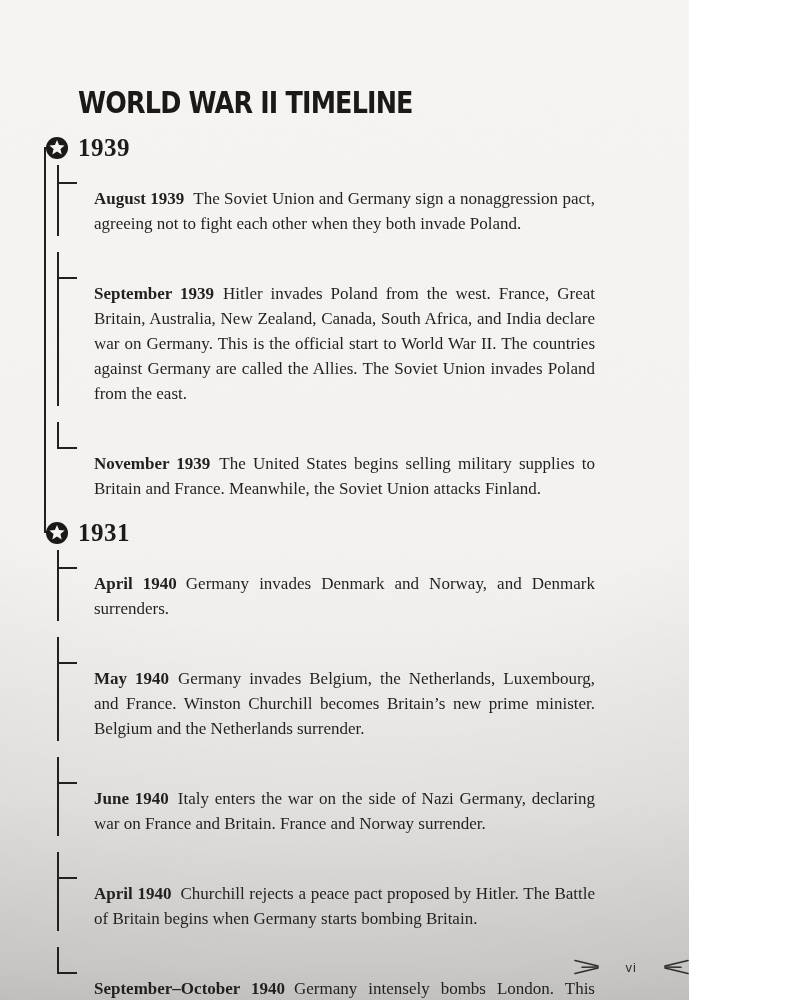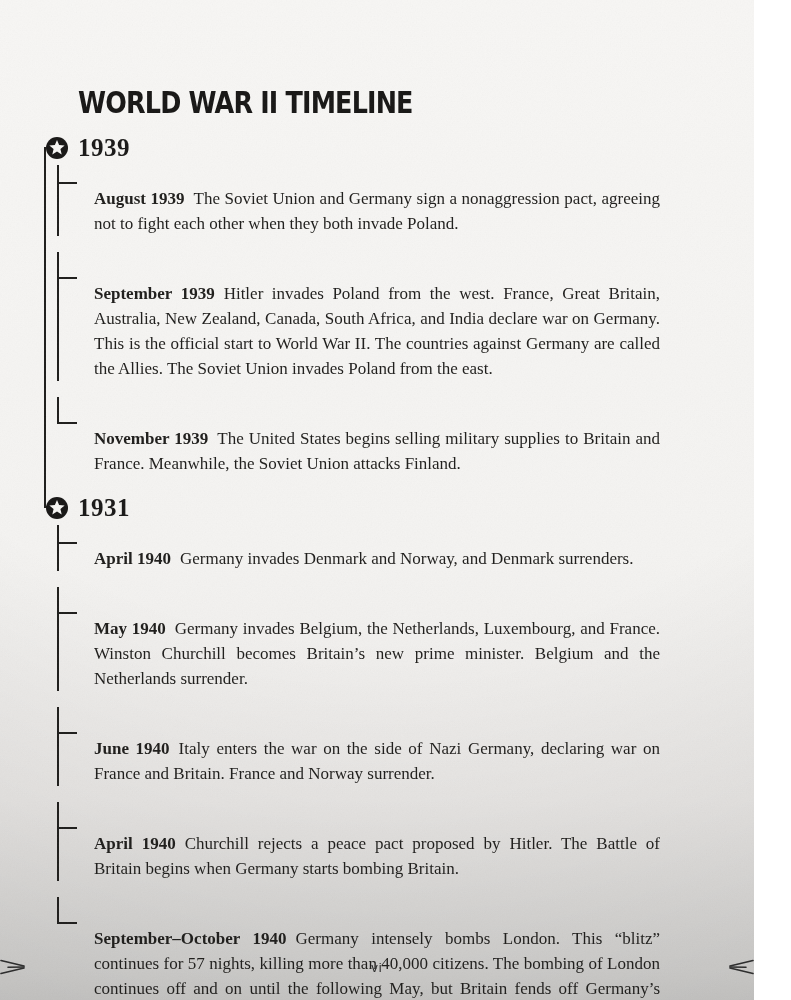--- a/index.html
+++ b/index.html
@@ -1,20 +1,20 @@
 <!DOCTYPE html>
 <html><head>
 <meta charset="utf-8">
 <style>
   * { box-sizing: border-box; }
   html, body { margin: 0; padding: 0; background: #ffffff; }
 
   .page {
     position: relative;
-    width: 754px;
+    width: 689px;
     height: 1000px;
     overflow: hidden;
     color: #1d1c1a;
     font-family: "Liberation Serif", serif;
     background:
       radial-gradient(150% 110% at 50% 0%, rgba(0,0,0,0) 58%, rgba(0,0,0,0.10) 100%),
       linear-gradient(180deg, #f7f6f4 0%, #f4f3f1 55%, #eceae8 80%, #d9d8d6 97%, #d3d2d0 100%);
   }
 
   .grain {
@@ -121,21 +121,21 @@
     background: #1d1c1a;
   }
 
   .footer {
     position: absolute;
     left: 0;
     right: 0;
     bottom: 24px;
     display: flex;
     align-items: center;
-    justify-content: space-between;
+    justify-content: flex-end;
     gap: 26px;
     font-family: "Liberation Sans", sans-serif;
     font-size: 13px;
     letter-spacing: 1px;
     color: #2a2a2a;
     z-index: 2;
   }
   .ornament { display: block; }
 </style>
 </head>

